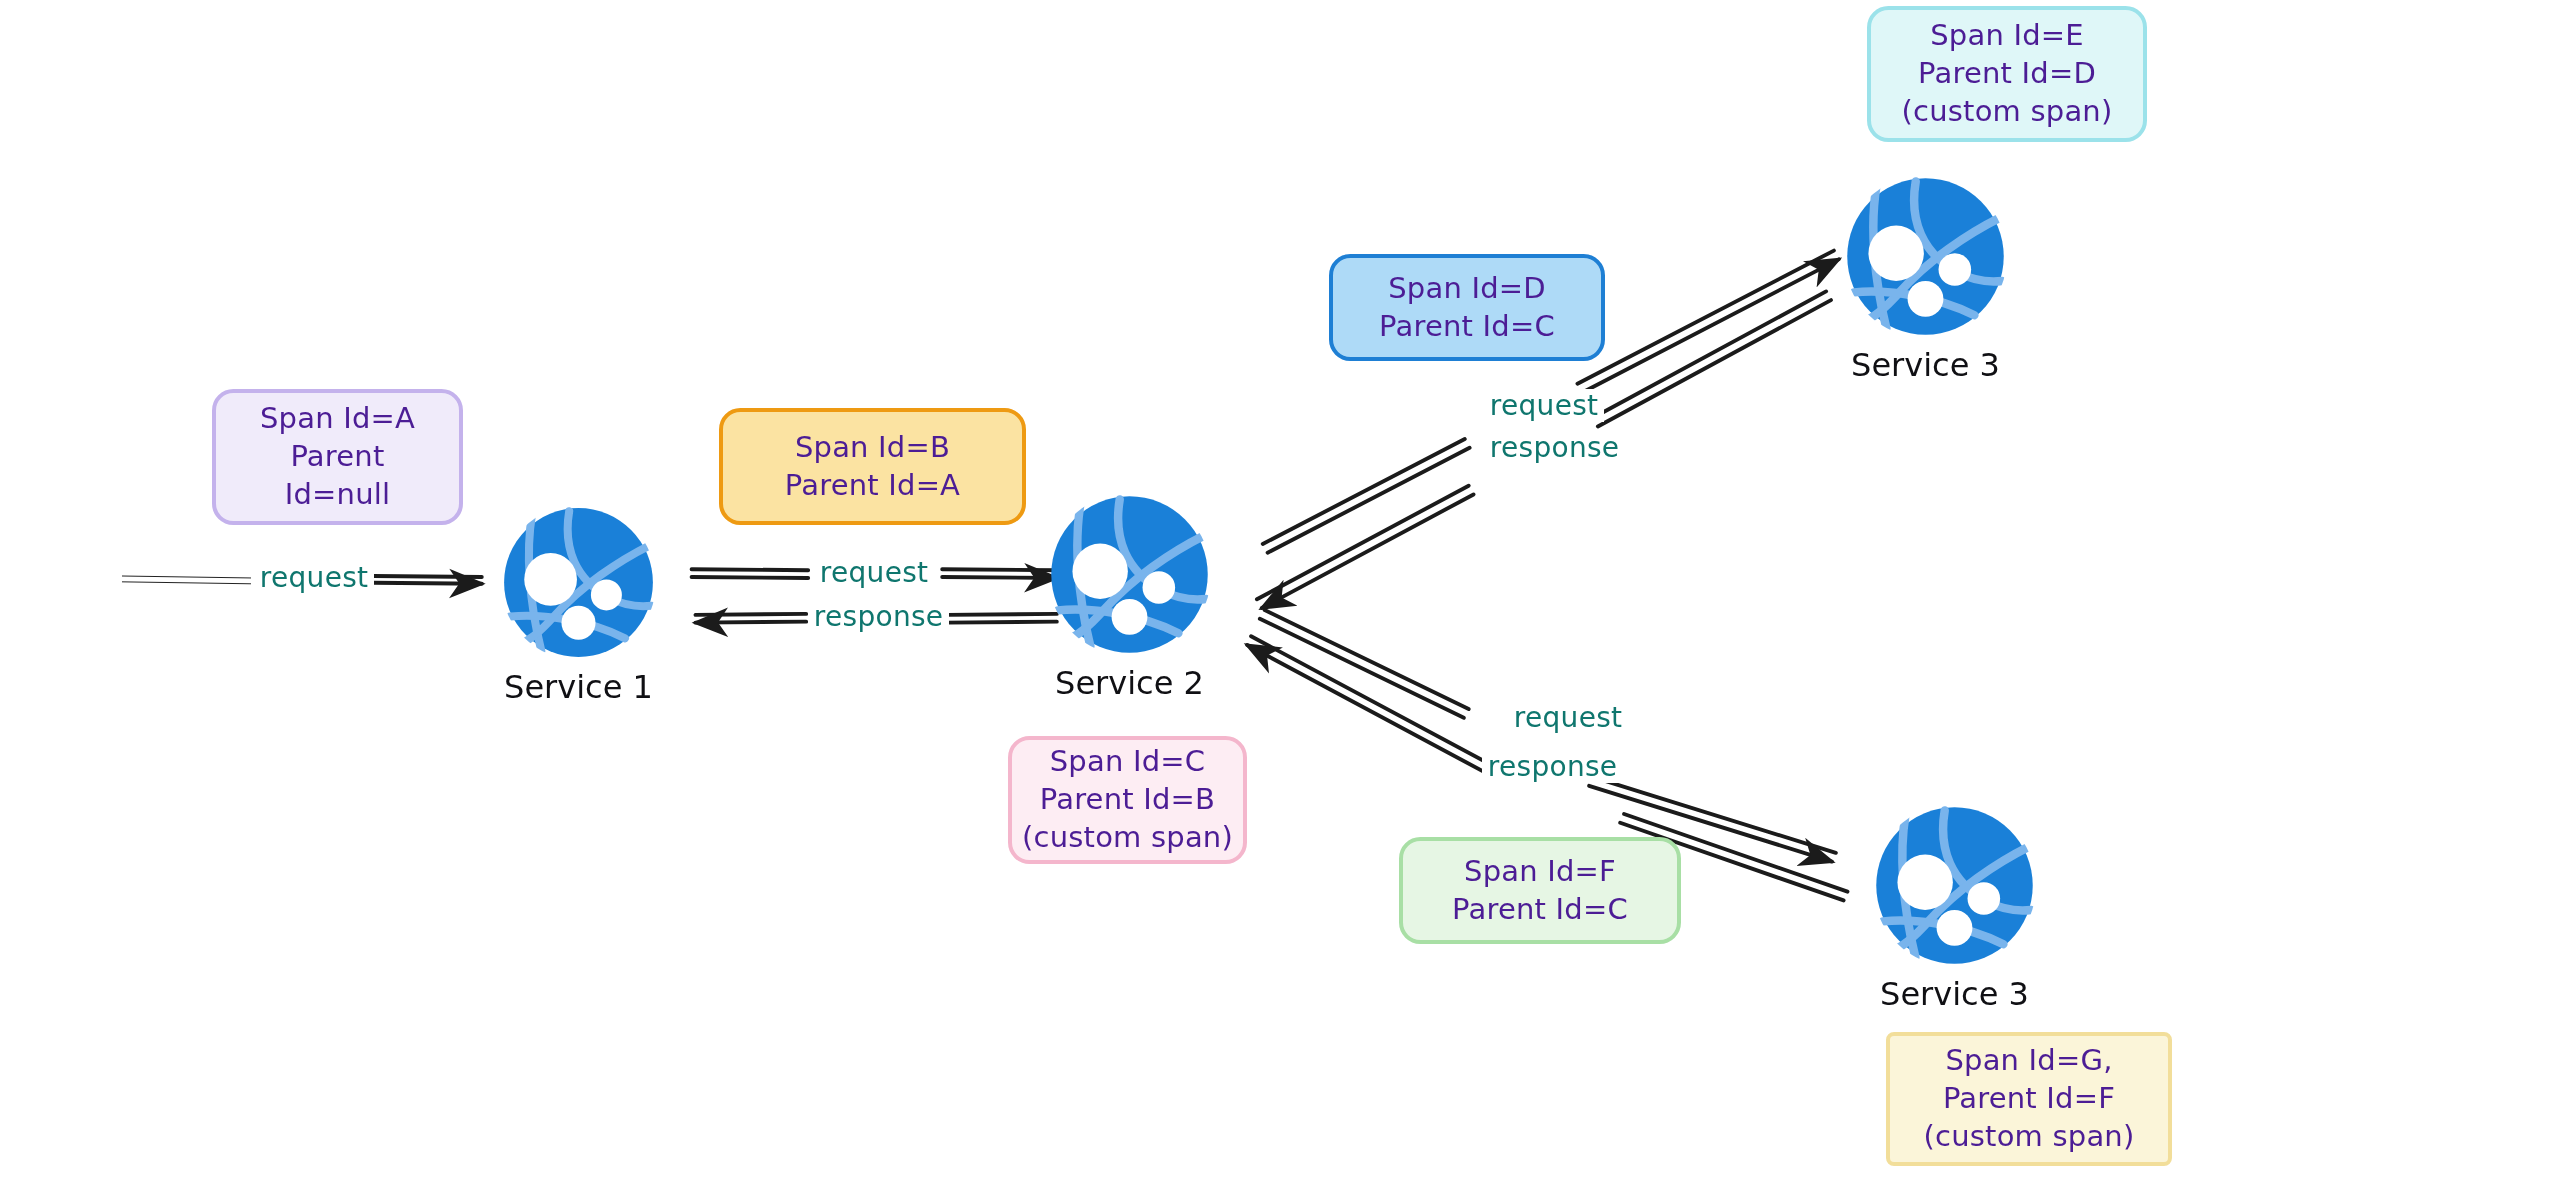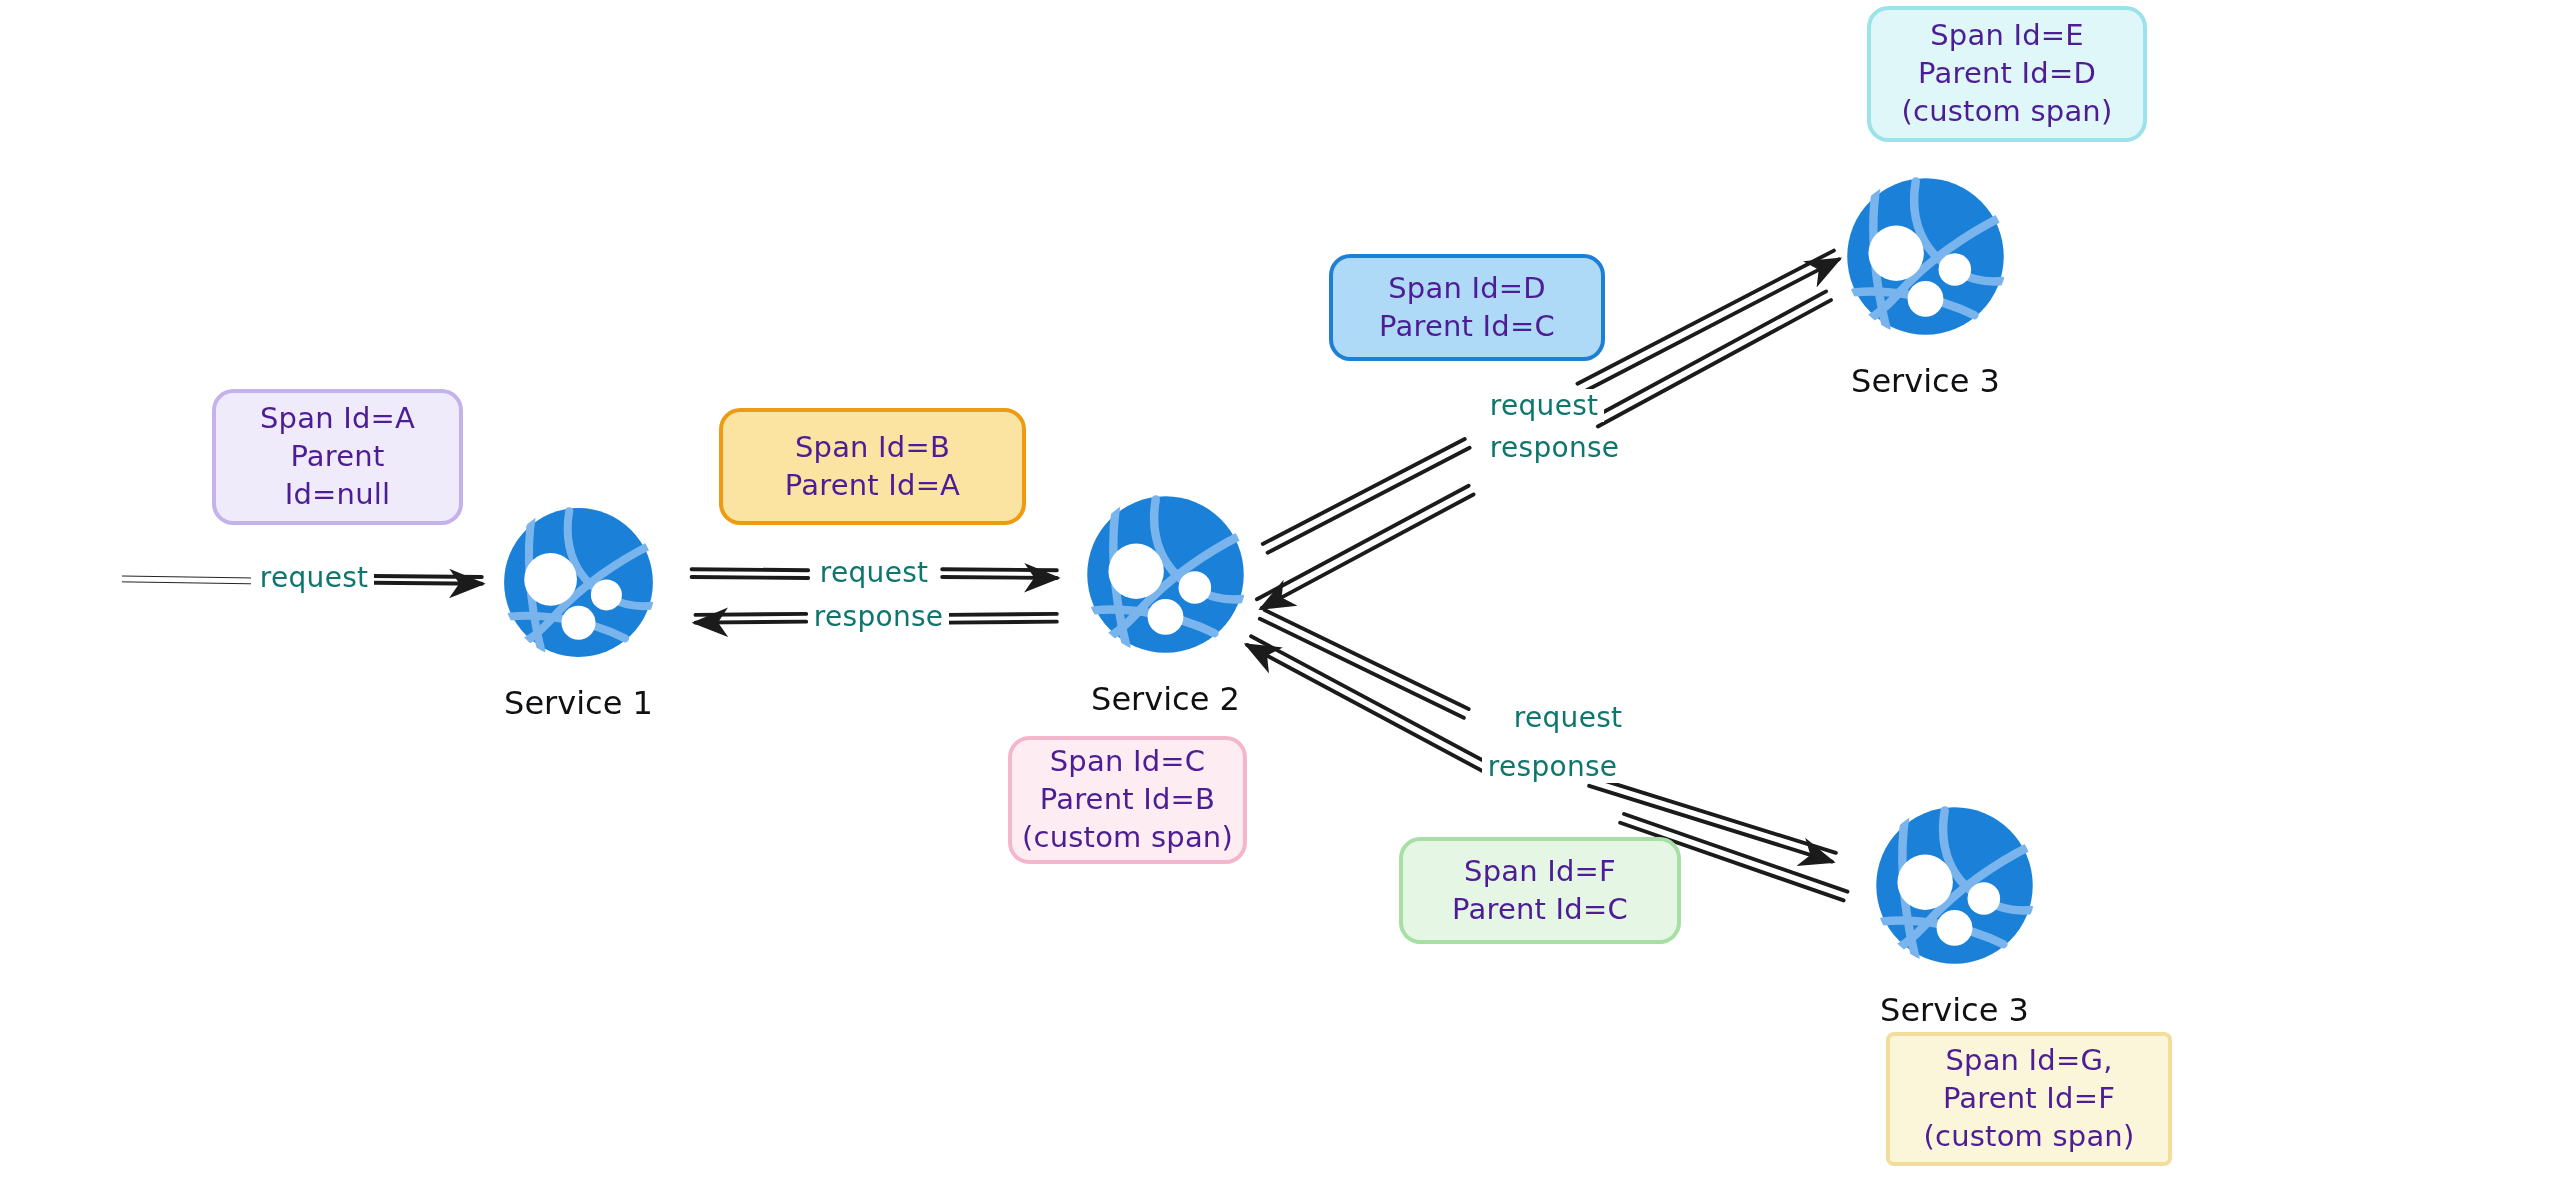--- a/index.html
+++ b/index.html
@@ -42,21 +42,20 @@
     padding: 9.7px 15.5px;
   }
   .span-box .ln { display: block; white-space: nowrap; }
 
   
   .service-node {
     position: absolute;
     display: flex;
     flex-direction: column;
     align-items: center;
-    gap: 16px;
   }
   .node-icon {
     border-radius: 50%;
     display: block;
   }
   .node-label {
     margin-top: 7.8px;
     font-size: 32px;
     color: #101014;
     white-space: nowrap;
@@ -186,21 +185,21 @@
         <path d="M96,26 C76,36 52,52 34,72 C25,82 18,88 8,92"></path>
         <path d="M6,72 C26,70 56,74 80,86"></path>
       </g>
       <circle cx="32" cy="48" r="17" fill="#ffffff"></circle>
       <circle cx="68" cy="58" r="10" fill="#ffffff"></circle>
       <circle cx="50" cy="76" r="11" fill="#ffffff"></circle>
     </svg>
     <div class="node-label">Service 1</div>
   </div>
 
-  <div class="service-node" id="node-service2" style="left:1084px; top:493px;text-align:center;">
+  <div class="service-node" id="node-service2" style="left:1048px; top:493px;text-align:center;">
     <svg class="node-icon" width="163" height="163" viewBox="0 0 100 100">
       <circle cx="50" cy="50" r="48" fill="#1A80D8"></circle>
       <g stroke="#79B4EC" stroke-width="5.2" fill="none" stroke-linecap="round">
         <path d="M20,6 C16,30 18,62 26,94"></path>
         <path d="M44,4 C40,28 48,48 70,60 C80,65 88,66 97,65"></path>
         <path d="M96,26 C76,36 52,52 34,72 C25,82 18,88 8,92"></path>
         <path d="M6,72 C26,70 56,74 80,86"></path>
       </g>
       <circle cx="32" cy="48" r="17" fill="#ffffff"></circle>
       <circle cx="68" cy="58" r="10" fill="#ffffff"></circle>

